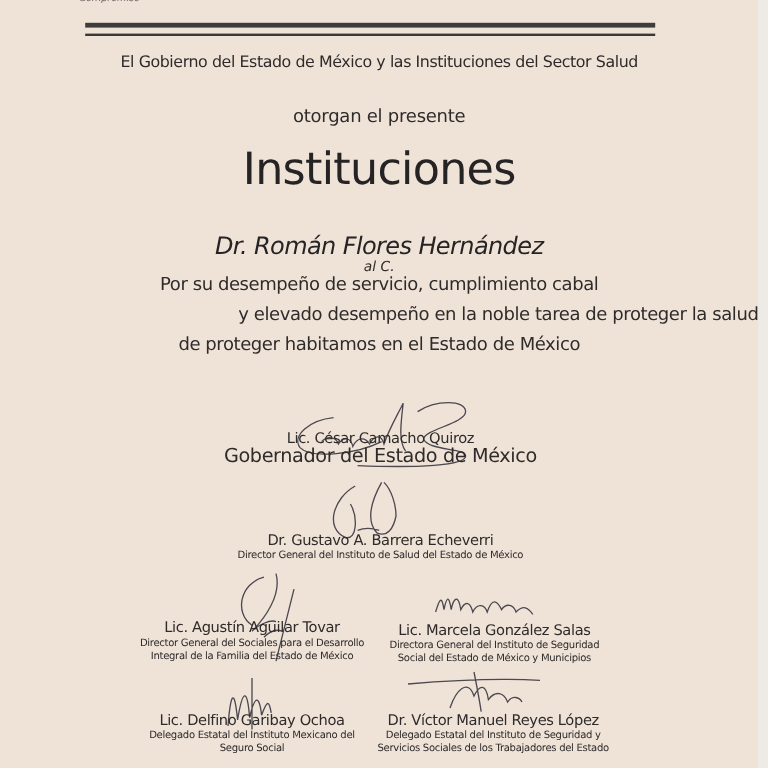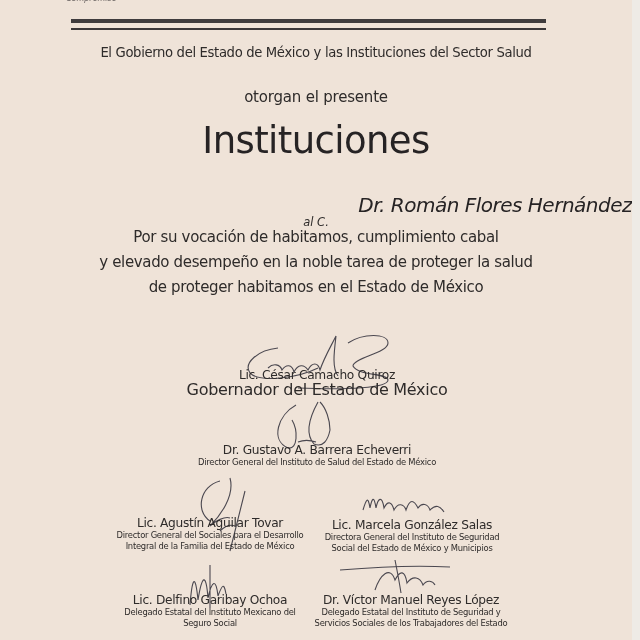--- a/index.html
+++ b/index.html
@@ -27,24 +27,24 @@
     }
     .rule-thin {
       position: absolute; left: 71px; top: 28px; width: 475px; height: 2px;
       background: #3a3738;
     }
     .c { position: absolute; left: 0; width: 632px; text-align: center; white-space: nowrap; }
     .intro { top: 45px; font-size: 13.2px; letter-spacing: -0.35px; }
     .otorgan { top: 88px; font-size: 15px; letter-spacing: -0.2px; }
     .title { top: 119px; font-size: 37px; letter-spacing: -0.6px; color: #262324; }
     .al { top: 175px; font-size: 11.5px; font-style: italic; margin-top: 40px; }
-    .name { top: 193px; font-size: 20px; font-style: italic; letter-spacing: -0.5px; color: #262324; text-align: right; }
+    .name { top: 193px; font-size: 20px; font-style: italic; letter-spacing: -0.5px; color: #262324; }
     .body-line { font-size: 15px; letter-spacing: -0.35px; }
     .b1 { top: 228px; }
-    .b2 { top: 253px; }
+    .b2 { top: 253px; text-align: right; }
     .b3 { top: 278px; }
 
     .sig { position: absolute; text-align: center; white-space: nowrap; }
     .sig .n { font-size: 12.2px; letter-spacing: -0.3px; display: block; }
     .sig .r { font-size: 8.4px; letter-spacing: -0.25px; display: block; line-height: 11px; }
     .sig .r-lg { font-size: 16px; letter-spacing: -0.3px; display: block; line-height: 16px; }
     .signature {
       position: absolute; pointer-events: none;
     }
     .signature path { fill: none; stroke: #4b4850; stroke-width: 1.1; }
@@ -57,29 +57,29 @@
   <div class="logo-text">Compromiso</div>
   <div class="rule-thick"></div>
   <div class="rule-thin"></div>
 
   <div class="c intro">El Gobierno del Estado de México y las Instituciones del Sector Salud</div>
   <div class="c otorgan">otorgan el presente</div>
   <div class="c title">Instituciones</div>
   <div class="c al">al C.</div>
   <div class="c name">Dr. Román Flores Hernández</div>
 
-  <div class="c body-line b1">Por su vocación de habitamos, cumplimiento cabal</div>
+  <div class="c body-line b1">Por su desempeño de servicio, cumplimiento cabal</div>
   <div class="c body-line b2">y elevado desempeño en la noble tarea de proteger la salud</div>
   <div class="c body-line b3">de proteger habitamos en el Estado de México</div>
 
   <svg class="signature" style="left:238px;top:328px" width="160" height="70" viewBox="0 0 160 70">
     <path d="M40 20 C20 22 5 35 12 45 C22 55 60 50 80 40 M30 40 C35 35 42 36 44 42 C48 36 54 36 56 44 C60 36 66 36 70 42 C74 34 80 34 82 42 C86 30 92 20 98 8 C96 25 94 40 100 48"></path>
     <path d="M110 15 C125 5 150 5 150 15 C150 25 115 30 115 38 C120 48 150 45 150 52 C150 60 110 62 60 60"></path>
   </svg>
-  <div class="sig" style="left:182px;top:368px;width:270px;">
+  <div class="sig" style="left:182px;top:358px;width:270px;">
     <span class="n">Lic. César Camacho Quiroz</span>
     <span class="r-lg">Gobernador del Estado de México</span>
   </div>
 
   <svg class="signature" style="left:268px;top:400px" width="90" height="52" viewBox="0 0 90 52">
     <path d="M28 5 C10 15 2 40 20 48 C30 50 30 30 24 20 M50 2 C40 20 38 35 46 44 C55 48 60 40 62 30 C62 20 58 8 52 2 M30 42 C35 40 42 40 48 42"></path>
   </svg>
   <div class="sig" style="left:182px;top:443px;width:270px;">
     <span class="n">Dr. Gustavo A. Barrera Echeverri</span>
     <span class="r">Director General del Instituto de Salud del Estado de México</span>

